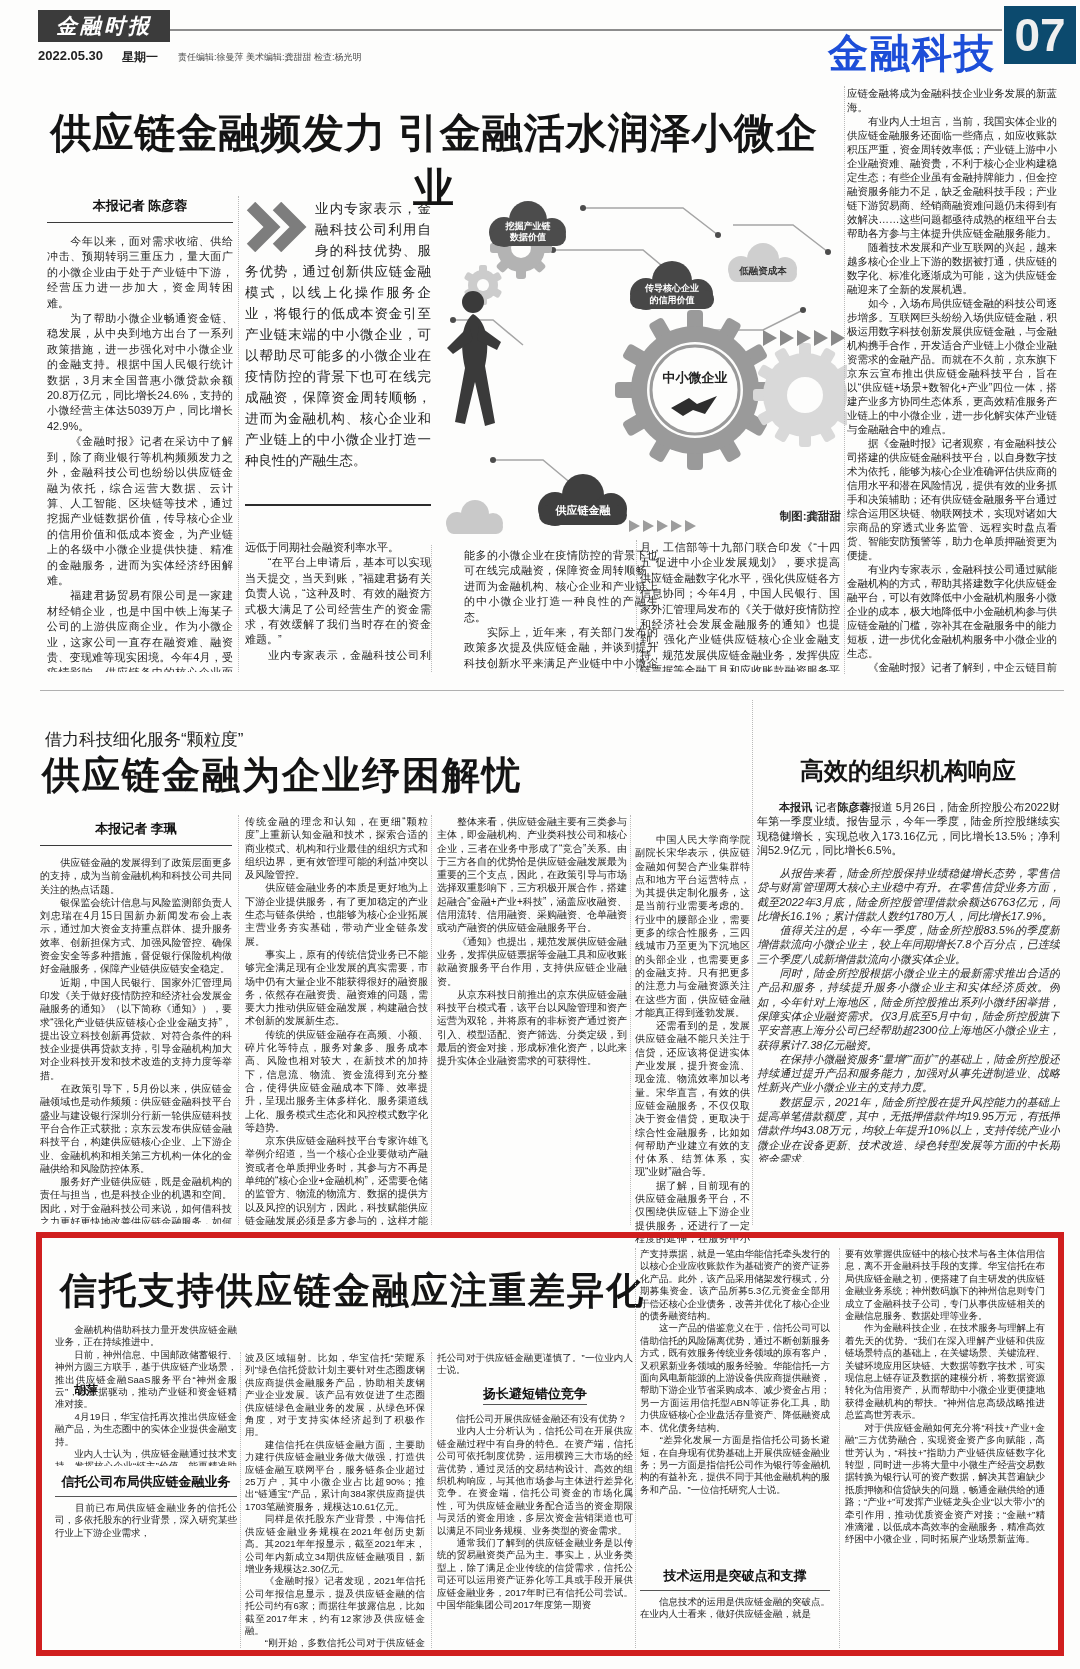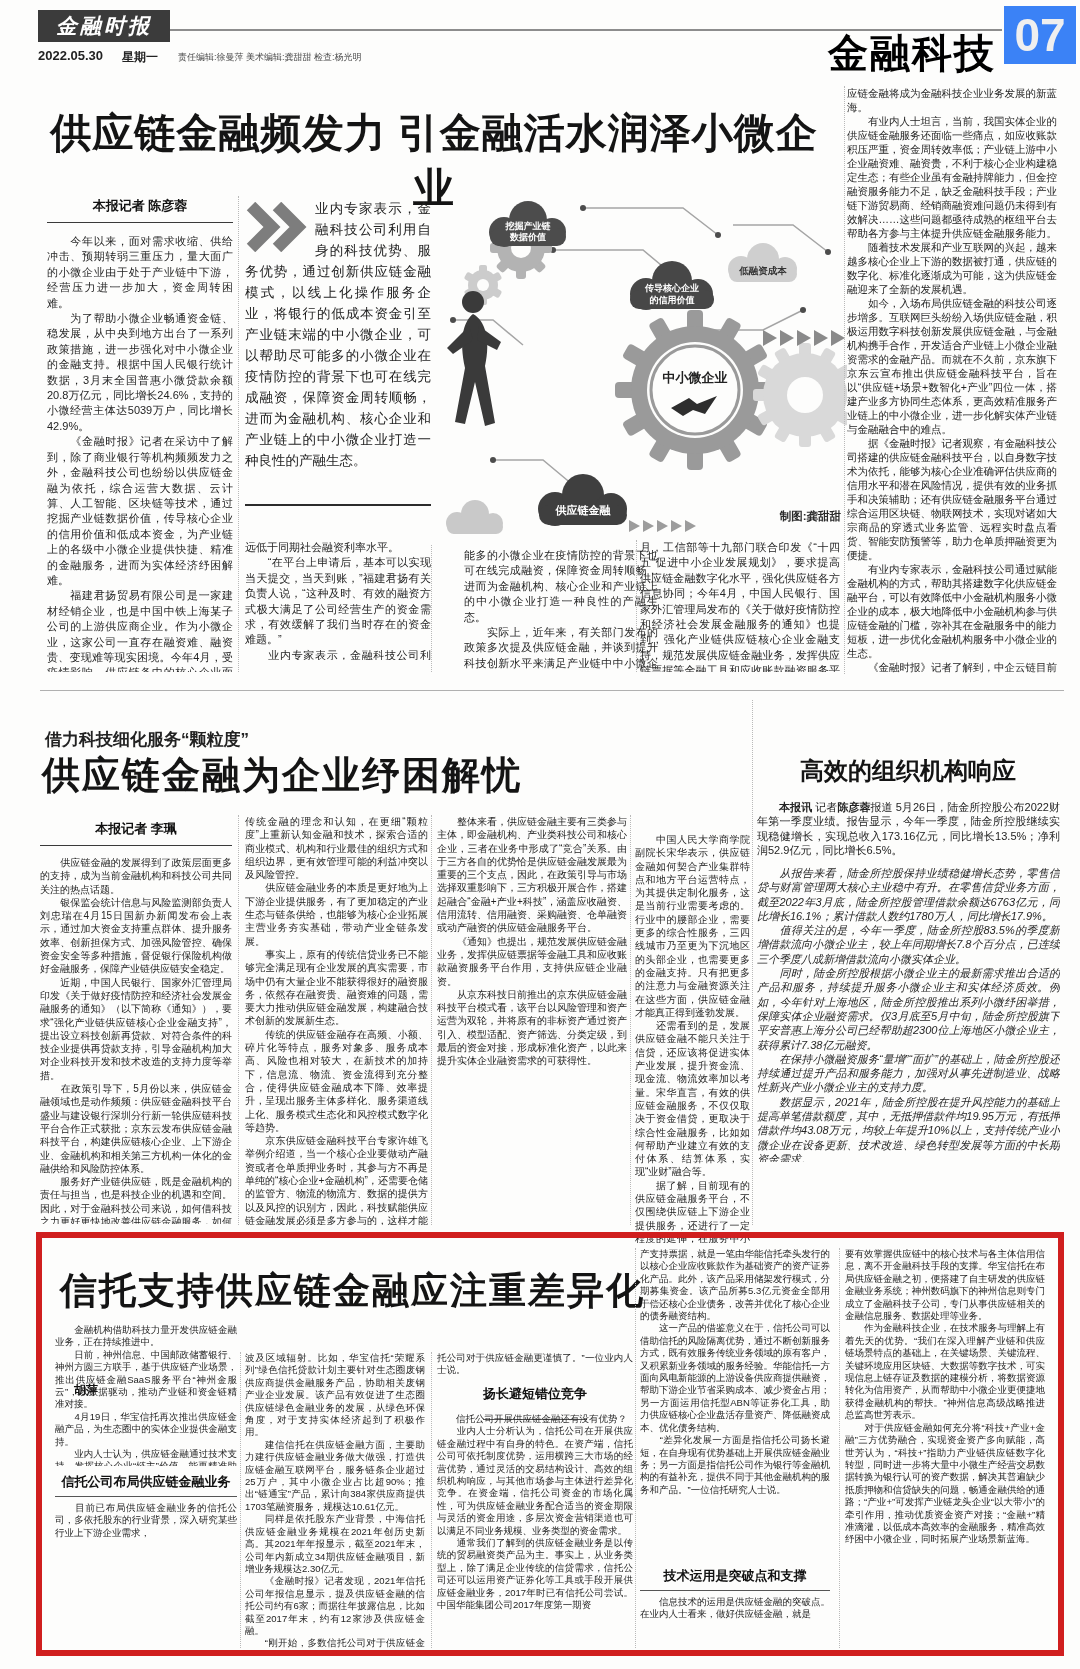--- a/index.html
+++ b/index.html
@@ -13,26 +13,26 @@
   .b105{font-size:10.5px;line-height:14px;}
   .b10{font-size:10px;line-height:13.3px;}
   .b95{font-size:9.5px;line-height:12.4px;}
   .lj{font-size:11px;line-height:14.3px;}
   .v-dot{position:absolute;width:0;border-left:1px dotted #b9b9b9;}
   .hrule{position:absolute;height:0;border-top:1px solid #9a9a9a;}
   .byline{position:absolute;font-weight:bold;font-size:13px;text-align:center;
           border-bottom:1px solid #3a3a3a;padding-bottom:7px;color:#111;}
   .logo{position:absolute;background:#3b3b3b;color:#fff;display:flex;align-items:center;justify-content:center;
         font-family:"Liberation Serif",serif;font-style:italic;font-weight:bold;letter-spacing:3px;}
-  .pageno{position:absolute;background:#3b82f6;color:#efefef;font-weight:bold;text-align:center;}
-  .section-title{position:absolute;font-weight:bold;color:#000000;letter-spacing:2px;}
+  .pageno{position:absolute;background:#0c4a6e;color:#efefef;font-weight:bold;text-align:center;}
+  .section-title{position:absolute;font-weight:bold;color:#1d4ed8;letter-spacing:2px;}
   .lead-headline{position:absolute;font-weight:bold;color:#141414;text-align:center;letter-spacing:1px;}
   .quote-txt{font-size:13.5px;line-height:21px;text-align:justify;color:#222;}
   .quote-div{border-top:2px solid #2c2c2c;margin-top:10px;}
-  .kicker{position:absolute;font-weight:bold;font-size:17px;color:#222;}
+  .kicker{position:absolute;font-weight:normal;font-size:17px;color:#222;}
   .h2line{position:absolute;font-weight:bold;color:#141414;letter-spacing:2px;}
   .lj-h{position:absolute;font-weight:bold;color:#141414;font-size:24px;line-height:31px;}
   .t-sub{font-weight:bold;font-size:13px;text-align:center;color:#111;padding:7px 6px 5px;
          border-bottom:1px solid #555;margin-bottom:5px;}
   .redbox{position:absolute;border:6px solid #d01f1f;background:transparent;}
   .small-byline{position:absolute;font-size:12px;font-weight:bold;color:#111;}
   svg text{font-family:"Liberation Sans",sans-serif;}
 </style>
 </head>
 <body>
@@ -287,21 +287,21 @@
 
   <div class="col pre b95" style="left:245px;top:1352px;width:180px;height:296px;">波及区域辐射。比如，华宝信托“荣耀系列”绿色信托贷款计划主要针对生态圈废钢供应商提供金融服务产品，协助相关废钢产业企业发展。该产品有效促进了生态圈供应链绿色金融业务的发展，从绿色环保角度，对于支持实体经济起到了积极作用。
 　　建信信托在供应链金融方面，主要助力建行供应链金融业务做大做强，打造供应链金融互联网平台，服务链条企业超过25万户，其中小微企业占比超90%；推出“链通宝”产品，累计向384家供应商提供1703笔融资服务，规模达10.61亿元。
 　　同样是依托股东产业背景，中海信托供应链金融业务规模在2021年创历史新高。其2021年年报显示，截至2021年末，公司年内新成立34期供应链金融项目，新增业务规模达2.30亿元。
 　　《金融时报》记者发现，2021年信托公司年报信息显示，提及供应链金融的信托公司约有6家；而据往年披露信息，比如截至2017年末，约有12家涉及供应链金融。
 　　“刚开始，多数信托公司对于供应链金融</div>
 
   <div class="abs" style="left:437px;top:1352px;width:196px;height:296px;overflow:hidden;">
     <div class="col pre b95" style="position:static;height:26px;">托公司对于供应链金融更谨慎了。”一位业内人士说。</div>
     <div class="t-sub" style="border-bottom:none;">
-      <span style="border-bottom:1px solid #555;padding-bottom:18px;">扬长避短错位竞争</span>
+      <span style="border-bottom:1px solid #555;padding-bottom:3px;">扬长避短错位竞争</span>
     </div>
     <div class="col pre b95" style="position:static;height:224px;">　　信托公司开展供应链金融还有没有优势？
 　　业内人士分析认为，信托公司在开展供应链金融过程中有自身的特色。在资产端，信托公司可依托制度优势，运用横跨三大市场的经营优势，通过灵活的交易结构设计、高效的组织机构响应，与其他市场参与主体进行差异化竞争。在资金端，信托公司资金的市场化属性，可为供应链金融业务配合适当的资金期限与灵活的资金用途，多层次资金营销渠道也可以满足不同业务规模、业务类型的资金需求。
 　　通常我们了解到的供应链金融业务是以传统的贸易融资类产品为主。事实上，从业务类型上，除了满足企业传统的信贷需求，信托公司还可以运用资产证券化等工具或手段开展供应链金融业务，2017年时已有信托公司尝试。中国华能集团公司2017年度第一期资</div>
   </div>
 
   <div class="abs" style="left:640px;top:1248px;width:190px;height:400px;overflow:hidden;">
     <div class="col pre b95" style="position:static;height:312px;">产支持票据，就是一笔由华能信托牵头发行的以核心企业应收账款作为基础资产的资产证券化产品。此外，该产品采用储架发行模式，分期募集资金。该产品所募5.3亿元资金全部用于偿还核心企业债务，改善并优化了核心企业的债务融资结构。
 　　这一产品的借鉴意义在于，信托公司可以借助信托的风险隔离优势，通过不断创新服务方式，既有效服务传统业务领域的原有客户，又积累新业务领域的服务经验。华能信托一方面向风电新能源的上游设备供应商提供融资，帮助下游企业节省采购成本、减少资金占用；另一方面运用信托型ABN等证券化工具，助力供应链核心企业盘活存量资产、降低融资成本、优化债务结构。
 　　“差异化发展一方面是指信托公司扬长避短，在自身现有优势基础上开展供应链金融业务；另一方面是指信托公司作为银行等金融机构的有益补充，提供不同于其他金融机构的服务和产品。”一位信托研究人士说。</div>

